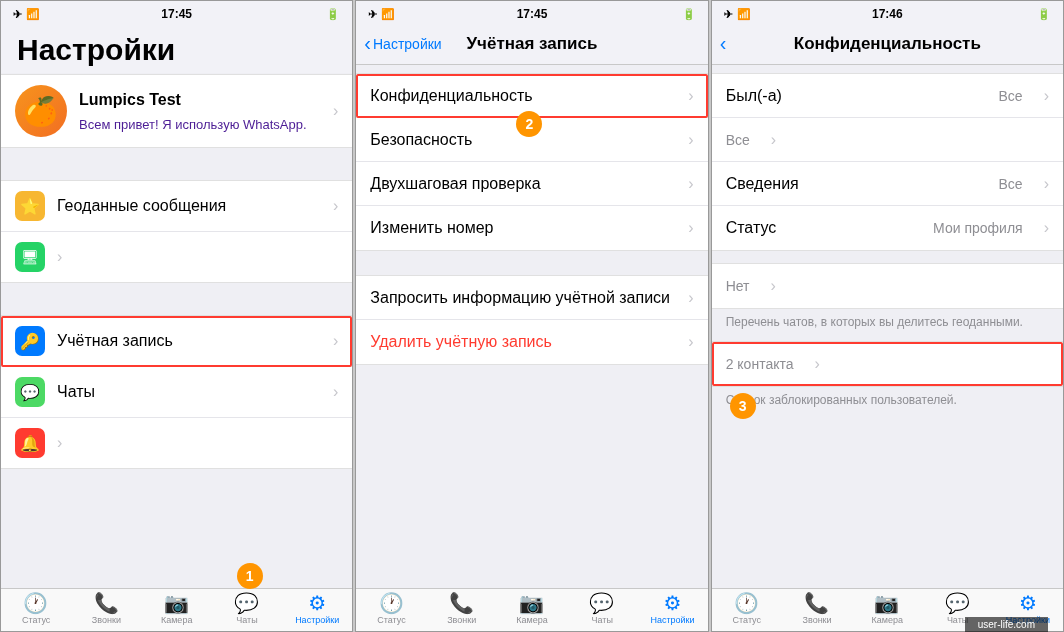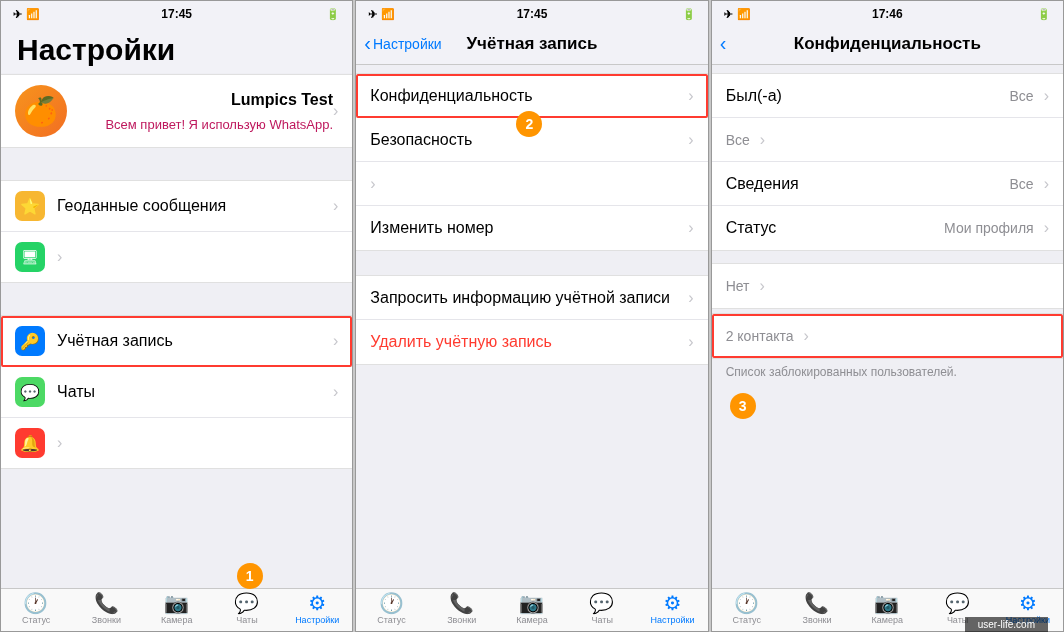--- a/index.html
+++ b/index.html
@@ -123,30 +123,29 @@
       background: linear-gradient(135deg, #f7941d, #f26e22);
       display: flex;
       align-items: center;
       justify-content: center;
       margin-right: 12px;
       flex-shrink: 0;
       font-size: 28px;
     }
     .profile-info {
       flex: 1;
-      text-align: right;
     }
     .profile-name {
       font-size: 16px;
       font-weight: 600;
       color: #000;
     }
     .profile-status {
       font-size: 13px;
-      color: #be185d;
+      color: #4c1d95;
       margin-top: 8px;
     }
     .chevron {
       color: #c7c7cc;
       font-size: 16px;
     }
     
     .section-divider {
       height: 32px;
       background: #efeff4;
@@ -263,21 +262,21 @@
       border-bottom: none;
     }
     .plain-label {
       flex: 1;
       font-size: 16px;
       color: #000;
     }
     .plain-value {
       font-size: 14px;
       color: #8e8e93;
-      margin-right: 10px;
+      margin-right: 21px;
     }
     .plain-menu-item.highlighted {
       outline: 2.5px solid #ff3b30;
       outline-offset: -2px;
       border-radius: 2px;
       z-index: 2;
     }
     .sub-text {
       font-size: 12px;
       color: #8e8e93;
@@ -396,20 +395,21 @@
       <div class="menu-group">
         <div class="plain-menu-item highlighted">
           <span class="plain-label">Конфиденциальность</span>
           <span class="chevron">›</span>
         </div>
         <div class="plain-menu-item">
           <span class="plain-label">Безопасность</span>
           <span class="chevron">›</span>
         </div>
         <div class="plain-menu-item">
+          <span class="plain-label">Двухшаговая проверка</span>
           <span class="chevron">›</span>
         </div>
         <div class="plain-menu-item">
           <span class="plain-label">Изменить номер</span>
           <span class="chevron">›</span>
         </div>
       </div>
       <div style="height: 24px; background:#efeff4;"></div>
       <div class="menu-group">
         <div class="plain-menu-item">
@@ -490,20 +490,21 @@
           <span class="chevron">›</span>
         </div>
       </div>
       <div style="height: 12px; background:#efeff4;"></div>
       <div class="menu-group">
         <div class="plain-menu-item">
           <span class="plain-value">Нет</span>
           <span class="chevron">›</span>
         </div>
       </div>
+      <div class="sub-text">Перечень чатов, в которых вы делитесь геоданными.</div>
       <div style="height: 4px; background:#efeff4;"></div>
       <div class="menu-group">
         <div class="plain-menu-item highlighted">
           <span class="plain-value">2 контакта</span>
           <span class="chevron">›</span>
         </div>
       </div>
       <div class="sub-text">Список заблокированных пользователей.</div>
     </div>
     <div class="tab-bar">

